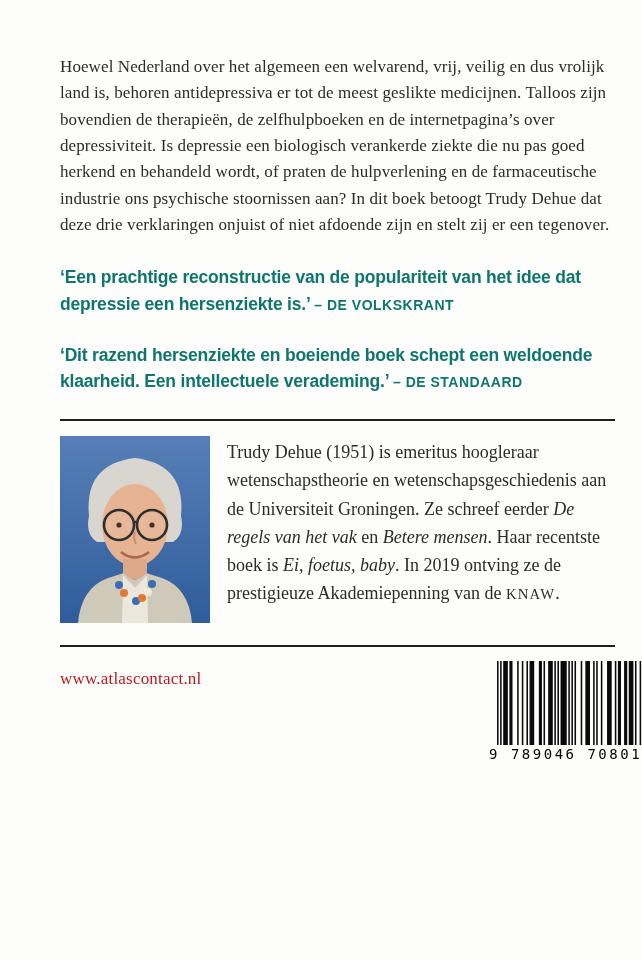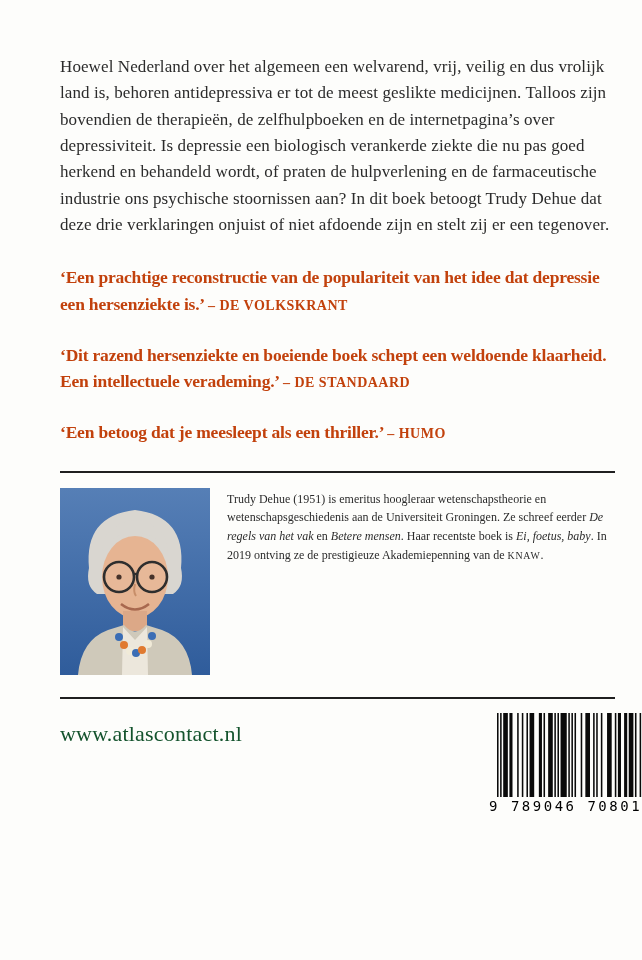--- a/index.html
+++ b/index.html
@@ -20,25 +20,25 @@
   }
   .intro {
     margin: 0 0 26px 0;
     font-size: 17px;
     line-height: 1.55;
     color: #2b2b2b;
     letter-spacing: 0.1px;
   }
   .quote {
     margin: 0 0 25px 0;
-    font-family: Liberation Serif, serif;
+    font-family: Liberation Sans, sans-serif;
     font-weight: 700;
     font-size: 17.5px;
     line-height: 1.5;
-    color: #c2410c;
+    color: #0f766e;
     letter-spacing: -0.2px;
   }
   .q-attr {
     font-size: 14px;
     letter-spacing: 0.5px;
   }
   .rule {
     border: none;
     border-top: 2px solid #1f1f1f;
     margin: 0;
@@ -51,39 +51,39 @@
     margin-top: 15px;
   }
   .photo {
     flex: 0 0 auto;
     width: 150px;
     height: 187px;
     display: block;
   }
   .bio {
     margin: 2px 0 0 0;
-    font-size: 12px;
+    font-size: 18px;
     line-height: 1.56;
     color: #2b2b2b;
   }
   .bio em { font-style: italic; }
   .smallcaps {
     font-size: 0.82em;
     letter-spacing: 0.08em;
   }
   .footer {
     display: flex;
     justify-content: space-between;
     align-items: flex-start;
     margin-top: 14px;
   }
   .links {
     padding-top: 8px;
-    font-size: 22px;
-    color: #14532d;
+    font-size: 17px;
+    color: #b91c1c;
     letter-spacing: 0.2px;
   }
   .links .link-line { margin-bottom: 7px; }
   .barcode-wrap {
     margin-right: -38px;
     text-align: center;
   }
   .barcode-bars { line-height: 0; }
   .barcode-number {
     font-family: "DejaVu Sans Mono", monospace;
@@ -104,24 +104,20 @@
   <p class="quote">
     <span>‘Een prachtige reconstructie van de populariteit van het idee dat depressie een hersenziekte is.’</span>
     <span class="q-attr">– DE VOLKSKRANT</span>
   </p>
 
   <p class="quote">
     <span>‘Dit razend hersenziekte en boeiende boek schept een weldoende klaarheid. Een intellectuele verademing.’</span>
     <span class="q-attr">– DE STANDAARD</span>
   </p>
 
-  <p class="quote">
-    <span>‘Een betoog dat je meesleept als een thriller.’</span>
-    <span class="q-attr">– HUMO</span>
-  </p>
 
 
   <hr class="rule rule-1">
 
   <div class="author">
     <svg class="photo" viewBox="0 0 150 187" role="img">
       <defs>
         <linearGradient id="bg" x1="0" y1="0" x2="0" y2="1">
           <stop offset="0" stop-color="#567fb6"></stop>
           <stop offset="1" stop-color="#2f5c9b"></stop>

